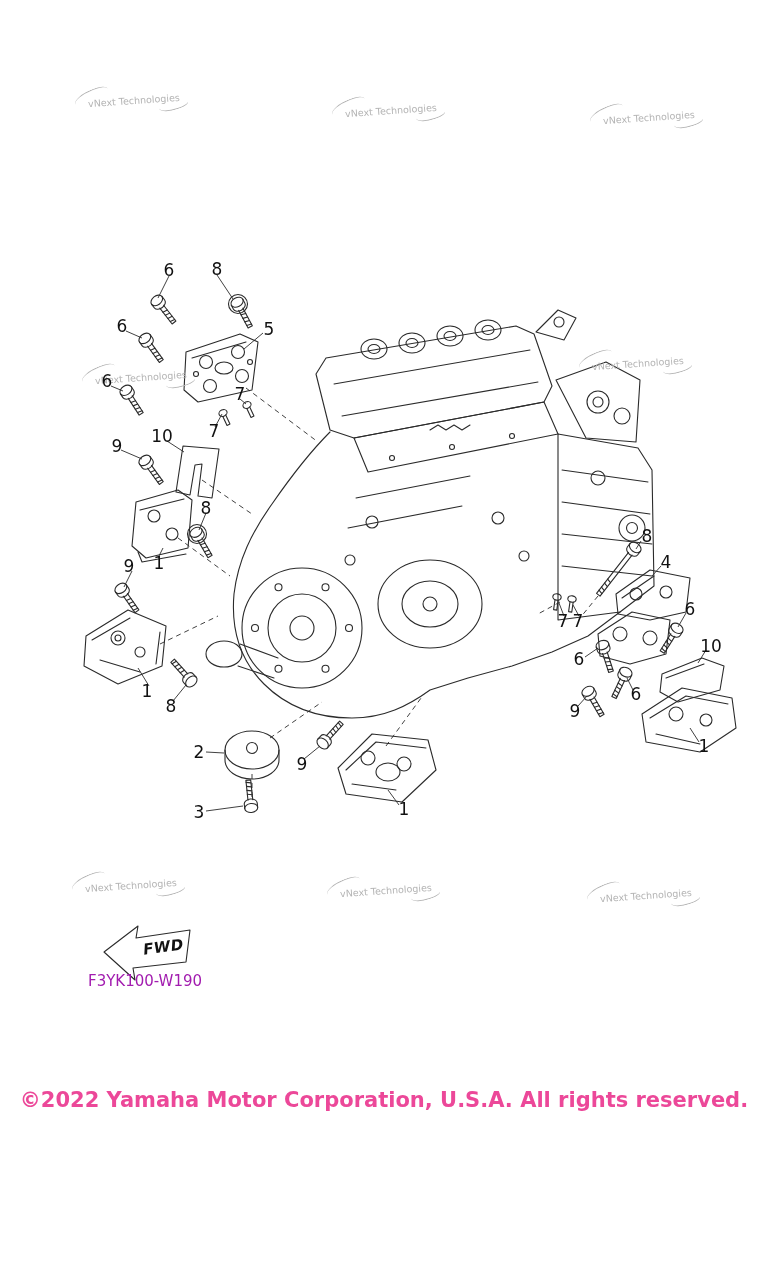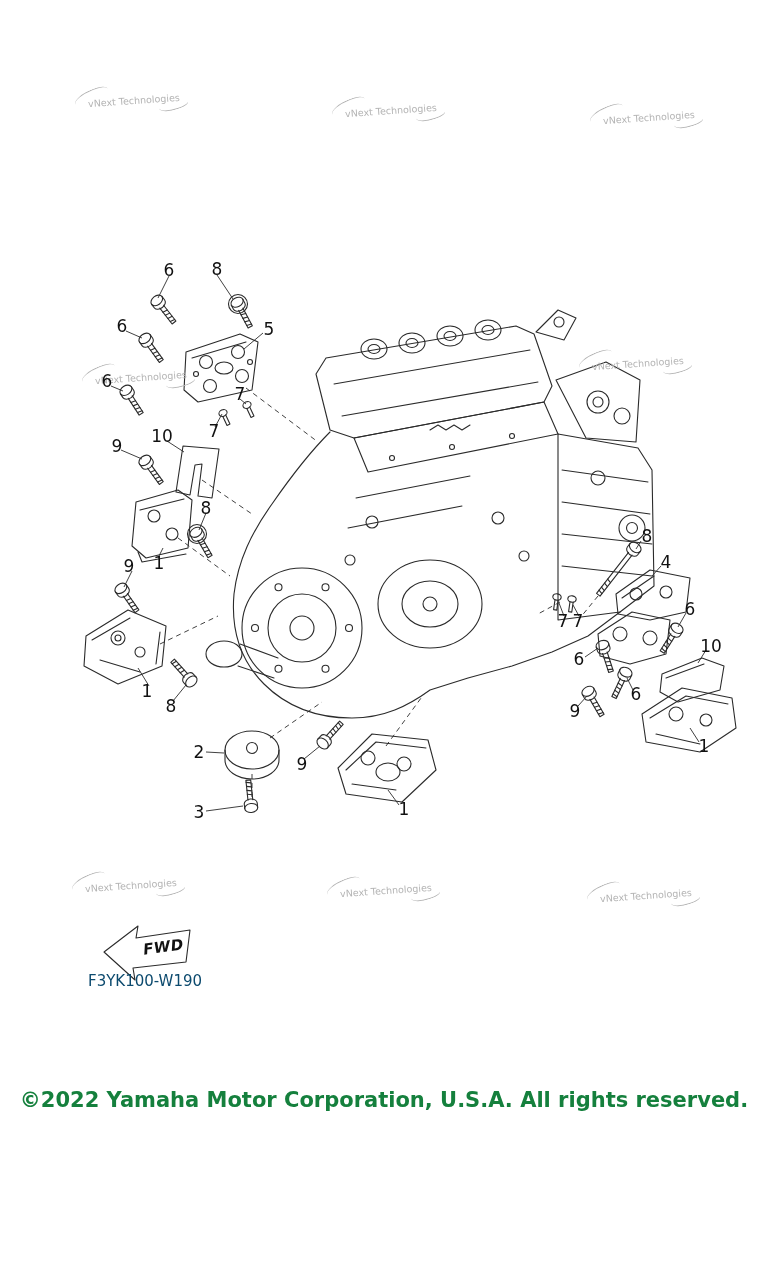--- a/index.html
+++ b/index.html
@@ -27,24 +27,24 @@
   }
   .watermark::after{
     content:"";position:absolute;right:-8px;bottom:-7px;width:30px;height:10px;
     border-bottom:1.2px solid var(--wm,#b4b4b4);border-radius:40% 60%;transform:rotate(-14deg);
   }
   .fwd-label{
     position:absolute;left:143px;top:938px;
     font-style:italic;font-weight:bold;font-size:15px;color:#111;
     transform:rotate(-8deg);letter-spacing:.5px;
   }
-  .part-code{position:absolute;left:88px;top:972px;font-size:15px;color:#0c4a6e;}
+  .part-code{position:absolute;left:88px;top:972px;font-size:15px;color:#a21caf;}
   .copyright{
     position:absolute;left:0;right:0;top:1088px;text-align:center;
-    font-size:21px;font-weight:bold;color:#15803d;
+    font-size:21px;font-weight:bold;color:#ec4899;
   }
 </style>
 </head>
 <body style="background: rgb(255, 255, 255);">
 
 <div class="page">
 
   <svg class="art" width="768" height="1280" viewBox="0 0 768 1280">
     <defs>
       <g id="bolt" class="ln">

